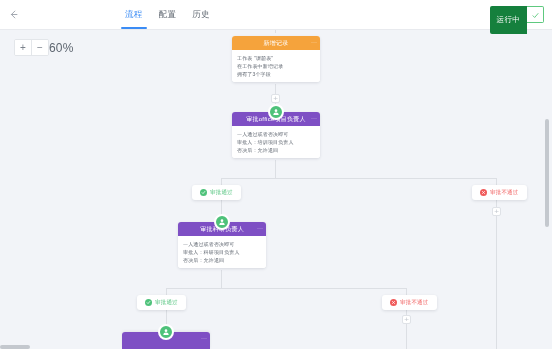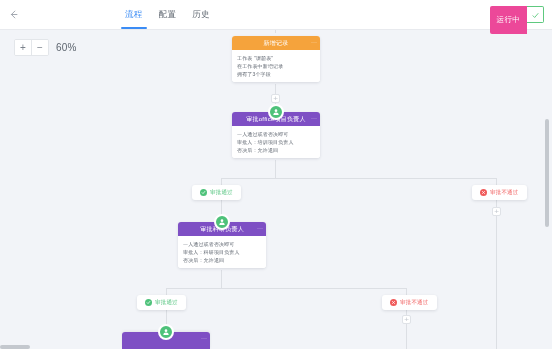--- a/index.html
+++ b/index.html
@@ -94,21 +94,21 @@
   }
   .header-spacer { flex: 1 1 auto; }
   .status-group {
     display: flex;
     align-items: stretch;
     margin-right: 8px;
     height: 17px;
     flex: none;
   }
   .status-btn {
-    background: #ec4899;
+    background: #15803d;
     color: #ffffff;
     font-size: 7.5px;
     padding: 14px 7px;
     display: flex;
     align-items: center;
     border-radius: 2px 0 0 2px;
     letter-spacing: .3px;
     cursor: pointer;
   }
   .status-check {
@@ -148,22 +148,21 @@
     align-items: center;
     justify-content: center;
     font-size: 10px;
     color: #7b828c;
     background: #ffffff;
     cursor: pointer;
     line-height: 1;
   }
   .zoom-btn + .zoom-btn { border-left: 1px solid #e3e6ea; }
   .zoom-label {
-    margin-left: 7px;
-    font-size: 10px;
+    font-size: 12px;
     color: #5d656f;
     letter-spacing: .2px;
   }
 
   
   .canvas {
     position: absolute;
     left: 0;
     top: 30px;
     width: 552px;

